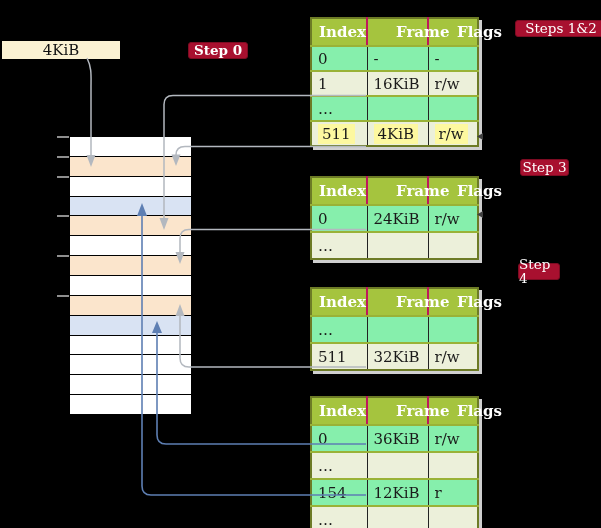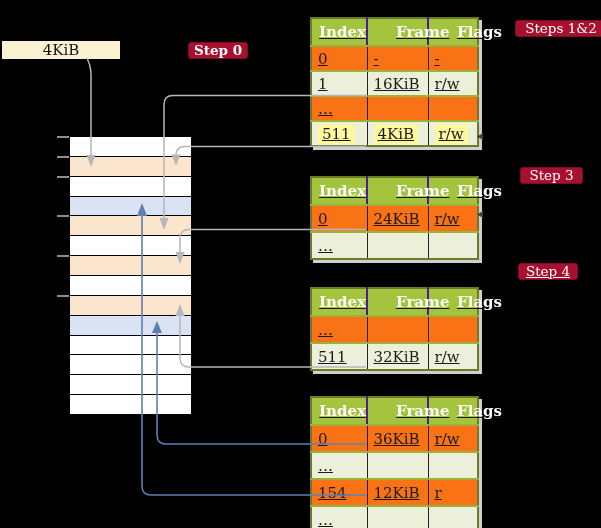--- a/index.html
+++ b/index.html
@@ -10,43 +10,43 @@
   .label-box{position:absolute;left:2px;top:41px;width:118px;height:18px;
              background:var(--cream,#fbf2d3);color:#111;font-size:15px;
              display:flex;align-items:center;justify-content:center;line-height:1;}
 
   
   .badge{position:absolute;height:17px;background:var(--badge_red,#a8102f);
          border:1px solid #7d0b22;border-radius:3px;color:#fff;font-size:13.5px;
          display:flex;align-items:center;justify-content:center;line-height:1;box-sizing:border-box;}
   .badge-step0{left:188px;top:42px;width:60px;font-weight:bold;}
   .badge-steps12{left:515px;top:20px;width:92px;}
-  .badge-step3{left:520px;top:167px;width:63px;}
-  .badge-step4{left:518px;top:263px;width:60px;text-decoration:underline;}
+  .badge-step3{left:520px;top:159px;width:49px;}
+  .badge-step4{left:518px;top:263px;width:42px;}
 
   
   .memcol{position:absolute;left:69px;top:136px;width:123px;height:279px;
           border:1.5px solid #000;background:#fff;box-sizing:border-box;
           display:flex;flex-direction:column;}
   .mem-row{flex:1 1 0;border-bottom:1px solid #000;}
   .mem-row:last-child{border-bottom:none;}
   .mem-white{background:#ffffff;}
   .mem-orange{background:var(--mem_orange,#fbe5cc);}
   .mem-blue{background:var(--mem_blue,#d9e3f3);}
   .tick{position:absolute;left:57px;width:12px;height:2px;background:var(--tick_gray,#8f8f8f);}
 
   
   table.ptable{position:absolute;left:310px;width:167px;table-layout:fixed;
-               border-collapse:collapse;background:#f97316;
+               border-collapse:collapse;background:#86efac;
                border:2px solid var(--olive_border,#6d7b26);
-               box-shadow:3px 3px 0 #cfcfcf;font-size:15px;color:var(--text_dark,#1a1a1a);text-decoration:underline;}
+               box-shadow:3px 3px 0 #cfcfcf;font-size:15px;color:var(--text_dark,#1a1a1a);}
   .ptable th{background:var(--header_green,#a5c43e);color:#fff;font-weight:bold;
              text-align:left;padding:0 0 0 7px;height:26px;font-size:15px;
              border-bottom:2px solid var(--separator_green,#99b237);}
-  .ptable th + th{border-left:2px solid #4c1d95;padding-left:28px;}
+  .ptable th + th{border-left:2px solid #be185d;padding-left:28px;}
   .ptable td{padding:0 0 0 6px;vertical-align:middle;overflow:hidden;white-space:nowrap;}
   .ptable td + td{border-left:1.5px solid #222;}
   .ptable tr + tr td{border-top:2px solid var(--separator_green,#99b237);}
   .ptable tr.green td{background:var(--row_green,#ecf0da);}
   .t1 td{height:23px;}
   .t2 td,.t3 td,.t4 td{height:25px;}
   .tbl1{top:17px;} .tbl2{top:176px;} .tbl3{top:287px;} .tbl4{top:396px;}
   .hl{background:var(--highlight_yellow,#fdf8a0);padding:1px 4px;}
 
   

